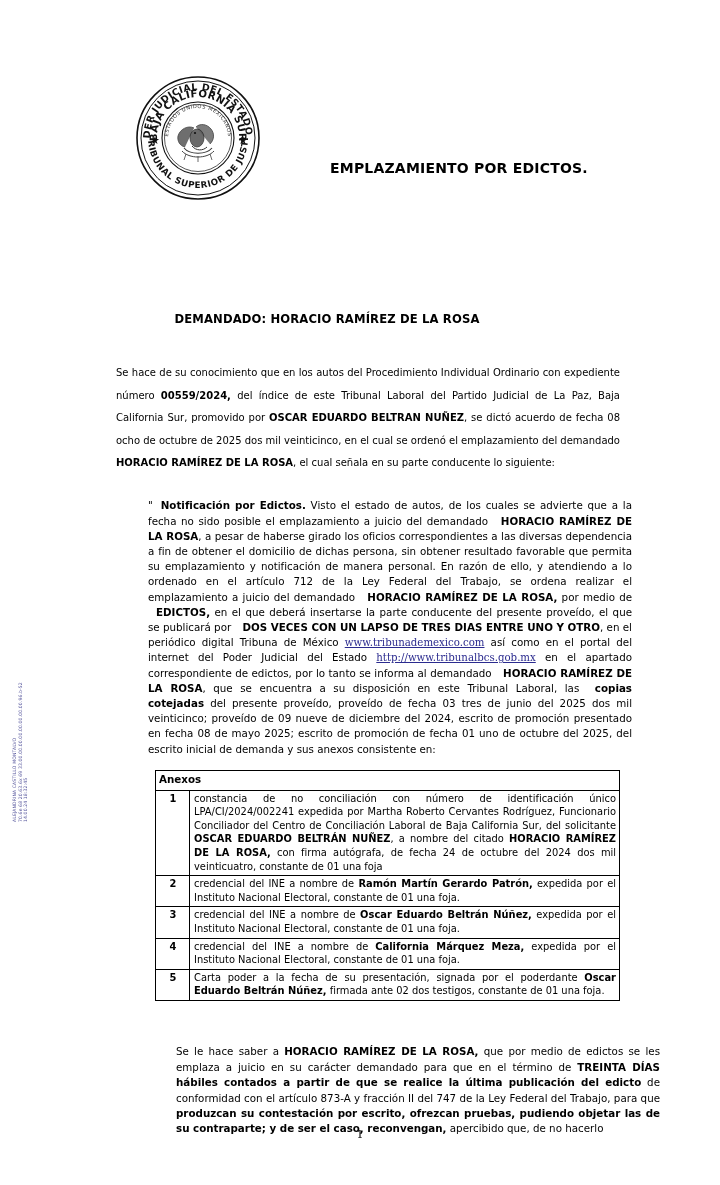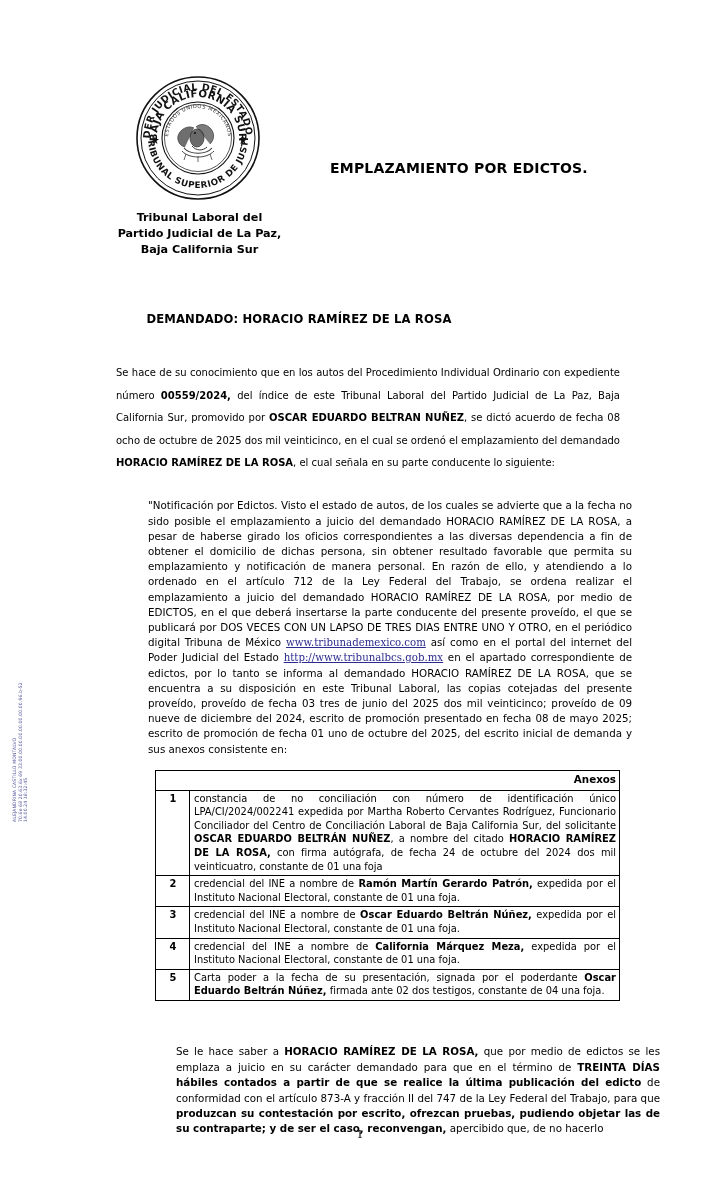--- a/index.html
+++ b/index.html
@@ -79,20 +79,21 @@
   #demandado-line {
     position: absolute;
     left: 0;
     top: 312px;
     width: 598px;
     text-align: center;
     font-family: "DejaVu Sans", sans-serif;
     font-weight: bold;
     font-size: 11.6px;
     letter-spacing: .15px;
+    padding-left: 28px;
   }
   #demandado-line .lbl { margin-right: 4px; }
 
   
   #intro-para {
     position: absolute;
     left: 116px;
     top: 352px;
     width: 504px;
     font-family: "DejaVu Sans", sans-serif;
@@ -107,21 +108,21 @@
     position: absolute;
     left: 148px;
     top: 488px;
     width: 484px;
     font-family: "DejaVu Sans", sans-serif;
     font-size: 10.3px;
     line-height: 15.2px;
     text-align: justify;
     text-justify: inter-word;
   }
-  #quote-block b { font-weight: normal; }
+  #quote-block b { font-weight: bold; margin-left: 8px; }
   .url {
     font-family: "DejaVu Serif", serif;
     color: #2b2b8f;
     text-decoration: underline;
     font-size: 10.2px;
   }
 
   
   #anexos-table {
     position: absolute;
@@ -132,21 +133,21 @@
     font-family: "DejaVu Sans", sans-serif;
     font-size: 9.9px;
     line-height: 13.6px;
   }
   #anexos-table td, #anexos-table th {
     border: 1px solid #000;
     padding: 1px 3px 2px 4px;
     vertical-align: top;
   }
   #anexos-table th {
-    text-align: right;
+    text-align: left;
     font-weight: bold;
     font-size: 10.3px;
     padding: 2px 3px 3px 3px;
   }
   #anexos-table td.num {
     width: 26px;
     text-align: center;
     font-weight: bold;
     vertical-align: top;
     padding-top: 1px;
@@ -227,25 +228,20 @@
         <ellipse cx="-1" cy="-4" rx="7" ry="9" fill="#5a5a5a" opacity=".9"></ellipse>
         <path d="M -6 4 C -2 9 5 9 9 5" stroke="#333" stroke-width="1"></path>
         <path d="M -14 6 C -8 13 8 13 14 6" stroke="#333" stroke-width="1.1"></path>
         <path d="M -16 9 C -9 17 9 17 16 9" stroke="#444" stroke-width="1"></path>
         <path d="M -12 12 L -14 18 M 0 14 L 0 20 M 12 12 L 14 18" stroke="#444" stroke-width=".8"></path>
         <circle cx="-3" cy="-9" r="1.1" fill="#111" stroke="none"></circle>
       </g>
     </svg>
   </div>
 
-  <div id="court-name">
-    <div>Tribunal Laboral del</div>
-    <div>Partido Judicial de La Paz,</div>
-    <div>Baja California Sur</div>
-  </div>
 
   <div id="doc-title">EMPLAZAMIENTO POR EDICTOS.</div>
 
   <div id="demandado-line">
     <span class="lbl">DEMANDADO:</span><span>HORACIO RAMÍREZ DE LA ROSA</span>
   </div>
 
   <p id="intro-para"><span>Se hace de su conocimiento que en los autos del Procedimiento Individual Ordinario con expediente número </span><b>00559/2024,</b><span> del índice de este Tribunal Laboral del Partido Judicial de La Paz, Baja California Sur, promovido por </span><b>OSCAR EDUARDO BELTRAN NUÑEZ</b><span>, se dictó acuerdo de fecha 08 ocho de octubre de 2025 dos mil veinticinco, en el cual se ordenó el emplazamiento del demandado </span><b>HORACIO RAMÍREZ DE LA ROSA</b><span>, el cual señala en su parte conducente lo siguiente:</span></p>
 
   <p id="quote-block"><span>"</span><b>Notificación por Edictos.</b><span> Visto el estado de autos, de los cuales se advierte que a la fecha no sido posible el emplazamiento a juicio del demandado </span><b>HORACIO RAMÍREZ DE LA ROSA</b><span>, a pesar de haberse girado los oficios correspondientes a las diversas dependencia a fin de obtener el domicilio de dichas persona, sin obtener resultado favorable que permita su emplazamiento y notificación de manera personal. En razón de ello, y atendiendo a lo ordenado en el artículo 712 de la Ley Federal del Trabajo, se ordena realizar el emplazamiento a juicio del demandado </span><b>HORACIO RAMÍREZ DE LA ROSA,</b><span> por medio de </span><b>EDICTOS,</b><span> en el que deberá insertarse la parte conducente del presente proveído, el que se publicará por </span><b>DOS VECES CON UN LAPSO DE TRES DIAS ENTRE UNO Y OTRO</b><span>, en el periódico digital Tribuna de México </span><a href="#" class="url">www.tribunademexico.com</a><span> así como en el portal del internet del Poder Judicial del Estado </span><a href="#" class="url">http://www.tribunalbcs.gob.mx</a><span> en el apartado correspondiente de edictos, por lo tanto se informa al demandado </span><b>HORACIO RAMÍREZ DE LA ROSA</b><span>, que se encuentra a su disposición en este Tribunal Laboral, las </span><b>copias cotejadas</b><span> del presente proveído, proveído de fecha 03 tres de junio del 2025 dos mil veinticinco; proveído de 09 nueve de diciembre del 2024, escrito de promoción presentado en fecha 08 de mayo 2025; escrito de promoción de fecha 01 uno de octubre del 2025, del escrito inicial de demanda y sus anexos consistente en:</span></p>
@@ -268,21 +264,21 @@
       <tr>
         <td class="num">3</td>
         <td class="txt"><span>credencial del INE a nombre de </span><b>Oscar Eduardo Beltrán Núñez,</b><span> expedida por el Instituto Nacional Electoral, constante de 01 una foja.</span></td>
       </tr>
       <tr>
         <td class="num">4</td>
         <td class="txt"><span>credencial del INE a nombre de </span><b>California Márquez Meza,</b><span> expedida por el Instituto Nacional Electoral, constante de 01 una foja.</span></td>
       </tr>
       <tr>
         <td class="num">5</td>
-        <td class="txt"><span>Carta poder a la fecha de su presentación, signada por el poderdante </span><b>Oscar Eduardo Beltrán Núñez,</b><span> firmada ante 02 dos testigos, constante de 04 una foja.</span></td>
+        <td class="txt"><span>Carta poder a la fecha de su presentación, signada por el poderdante </span><b>Oscar Eduardo Beltrán Núñez,</b><span> firmada ante 02 dos testigos, constante de 01 una foja.</span></td>
       </tr>
     </tbody>
   </table>
 
   <p id="closing-para"><span>Se le hace saber a </span><b>HORACIO RAMÍREZ DE LA ROSA,</b><span> que por medio de edictos se les emplaza a juicio en su carácter demandado para que en el término de </span><b>TREINTA DÍAS hábiles contados a partir de que se realice la última publicación del edicto</b><span> de conformidad con el artículo 873-A y fracción II del 747  de la Ley Federal del Trabajo, para que </span><b>produzcan su contestación por escrito, ofrezcan pruebas, pudiendo objetar las de su contraparte; y de ser el caso, reconvengan,</b><span> apercibido que, de no hacerlo</span></p>
 
   <div id="page-number">1</div>
 
 </div>
 

